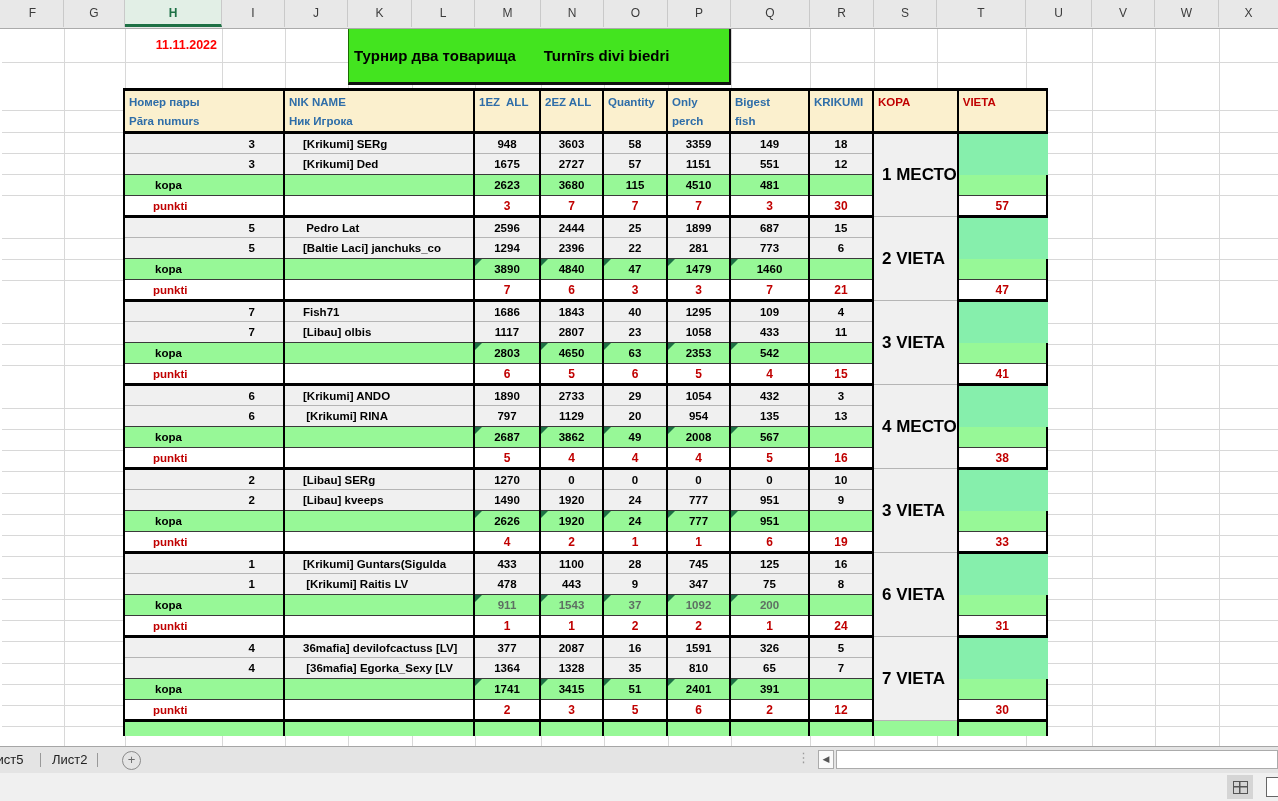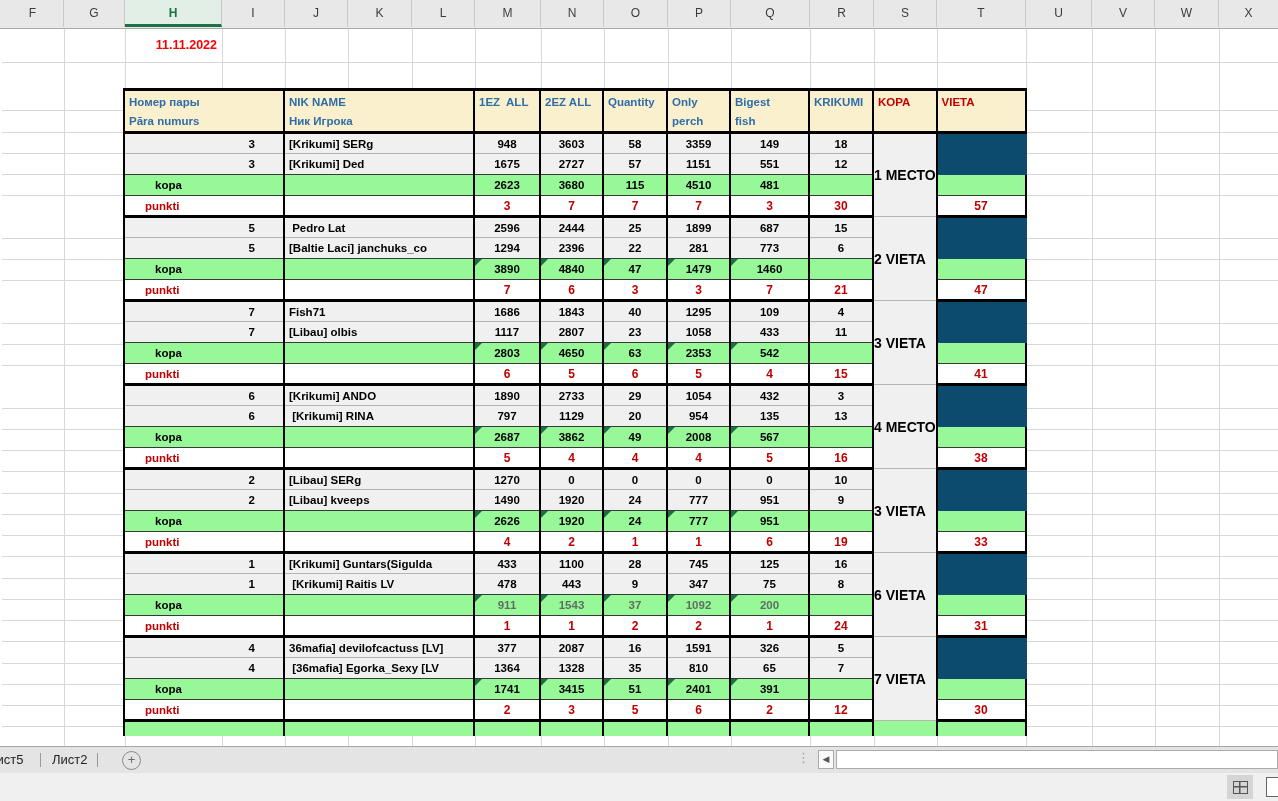--- a/index.html
+++ b/index.html
@@ -24,39 +24,39 @@
   #titlebox{position:absolute;left:348px;top:28px;width:383px;height:57px;background:#43E41F;
     border:1px solid #1a6a00;border-right:2px solid #111;border-bottom:3px solid #111;
     box-sizing:border-box;z-index:3;display:flex;align-items:center;color:#000;
     font-weight:bold;font-size:15px;white-space:pre;}
   #titlebox .tru{margin-left:5px;} #titlebox .tlv{margin-left:28px;}
   
   #pointsnote{position:absolute;left:815px;top:33px;height:24px;line-height:24px;
     color:#FF0000;font-weight:bold;font-size:13.5px;z-index:3;white-space:nowrap;}
   
   #tablewrap{position:absolute;left:123px;top:88px;z-index:3;}
-  table{border-collapse:collapse;table-layout:fixed;background:#0c4a6e;}
+  table{border-collapse:collapse;table-layout:fixed;background:#86efac;}
   td{box-sizing:border-box;border-left:2px solid #000;border-right:2px solid #000;
      font-weight:bold;font-size:11.5px;color:#000;padding:0;overflow:hidden;white-space:pre;}
   tr.hdr td{background:#FBF0CE;height:43px;vertical-align:top;color:#2E6DA8;
      border-top:3px solid #000;border-bottom:3px solid #000;padding:2px 0 0 4px;line-height:19px;}
   tr.hdr td.redhdr{color:#C00000;}
   tr.p1 td,tr.p2 td{background:#F0F0F0;height:21px;}
   tr.p1 td{border-bottom:1px solid #B5B5B5;border-top:none;}
   tr.p2 td{border-bottom:1px solid #3a3a3a;}
   tr.kp td{background:#97F897;height:21px;border-bottom:1px solid #3a3a3a;}
   tr.pk td{background:#fff;height:21px;border-bottom:3px solid #000;}
   tr.grow td{background:#97F897;height:15px;border-bottom:none;}
   td.pair{text-align:right;padding-right:28px;}
   td.lbl{text-align:left;padding-left:30px;}
-  td.nik{text-align:left;padding-left:4px;margin-left:24px;}
+  td.nik{text-align:left;padding-left:18px;margin-left:24px;}
   td.v{text-align:center;position:relative;}
-  td.vieta{background:#97F897;text-align:left;vertical-align:middle;font-size:14px;}
+  td.vieta{background:#97F897;text-align:left;padding-left:8px;vertical-align:middle;font-size:17px;}
   tr.pk td.v{color:#C00000;font-size:12px;}
-  td.lbl.punkti{color:#C00000;padding-left:20px;}
+  td.lbl.punkti{color:#C00000;padding-left:28px;}
   td.muted{color:#5E6F63;}
   .tri{position:absolute;top:0;left:0;width:0;height:0;
        border-top:7px solid #1D7044;border-right:7px solid transparent;}
   
   #tabstrip{position:absolute;left:0;top:746px;width:1278px;height:26px;background:#E4E4E4;
     border-top:1px solid #A6A6A6;border-bottom:1px solid #C6C6C6;z-index:6;}
   .sheettab{position:absolute;top:0;height:25px;line-height:25px;font-size:13px;color:#222;}
   .tabdiv{position:absolute;top:6px;width:1px;height:14px;background:#999;}
   #addsheet{position:absolute;left:122px;top:4px;width:17px;height:17px;border:1px solid #8a8a8a;
     border-radius:50%;color:#6a6a6a;font-size:13px;line-height:16px;text-align:center;background:transparent;}
@@ -120,20 +120,24 @@
       <div class="vline" style="left: 874px;"></div>
       <div class="vline" style="left: 937px;"></div>
       <div class="vline" style="left: 1026px;"></div>
       <div class="vline" style="left: 1092px;"></div>
       <div class="vline" style="left: 1155px;"></div>
       <div class="vline" style="left: 1219px;"></div>
     </div>
 
   <div id="datecell">11.11.2022</div>
 
+  <div id="titlebox">
+    <span class="tru">Турнир два товарища</span>
+    <span class="tlv">Turnīrs divi biedri</span>
+  </div>
 
 
   <div id="tablewrap">
     <table>
       <colgroup>
         <col style="width:160px">
           <col style="width:190px">
           <col style="width:66px">
         <col style="width:63px">
           <col style="width:64px">

